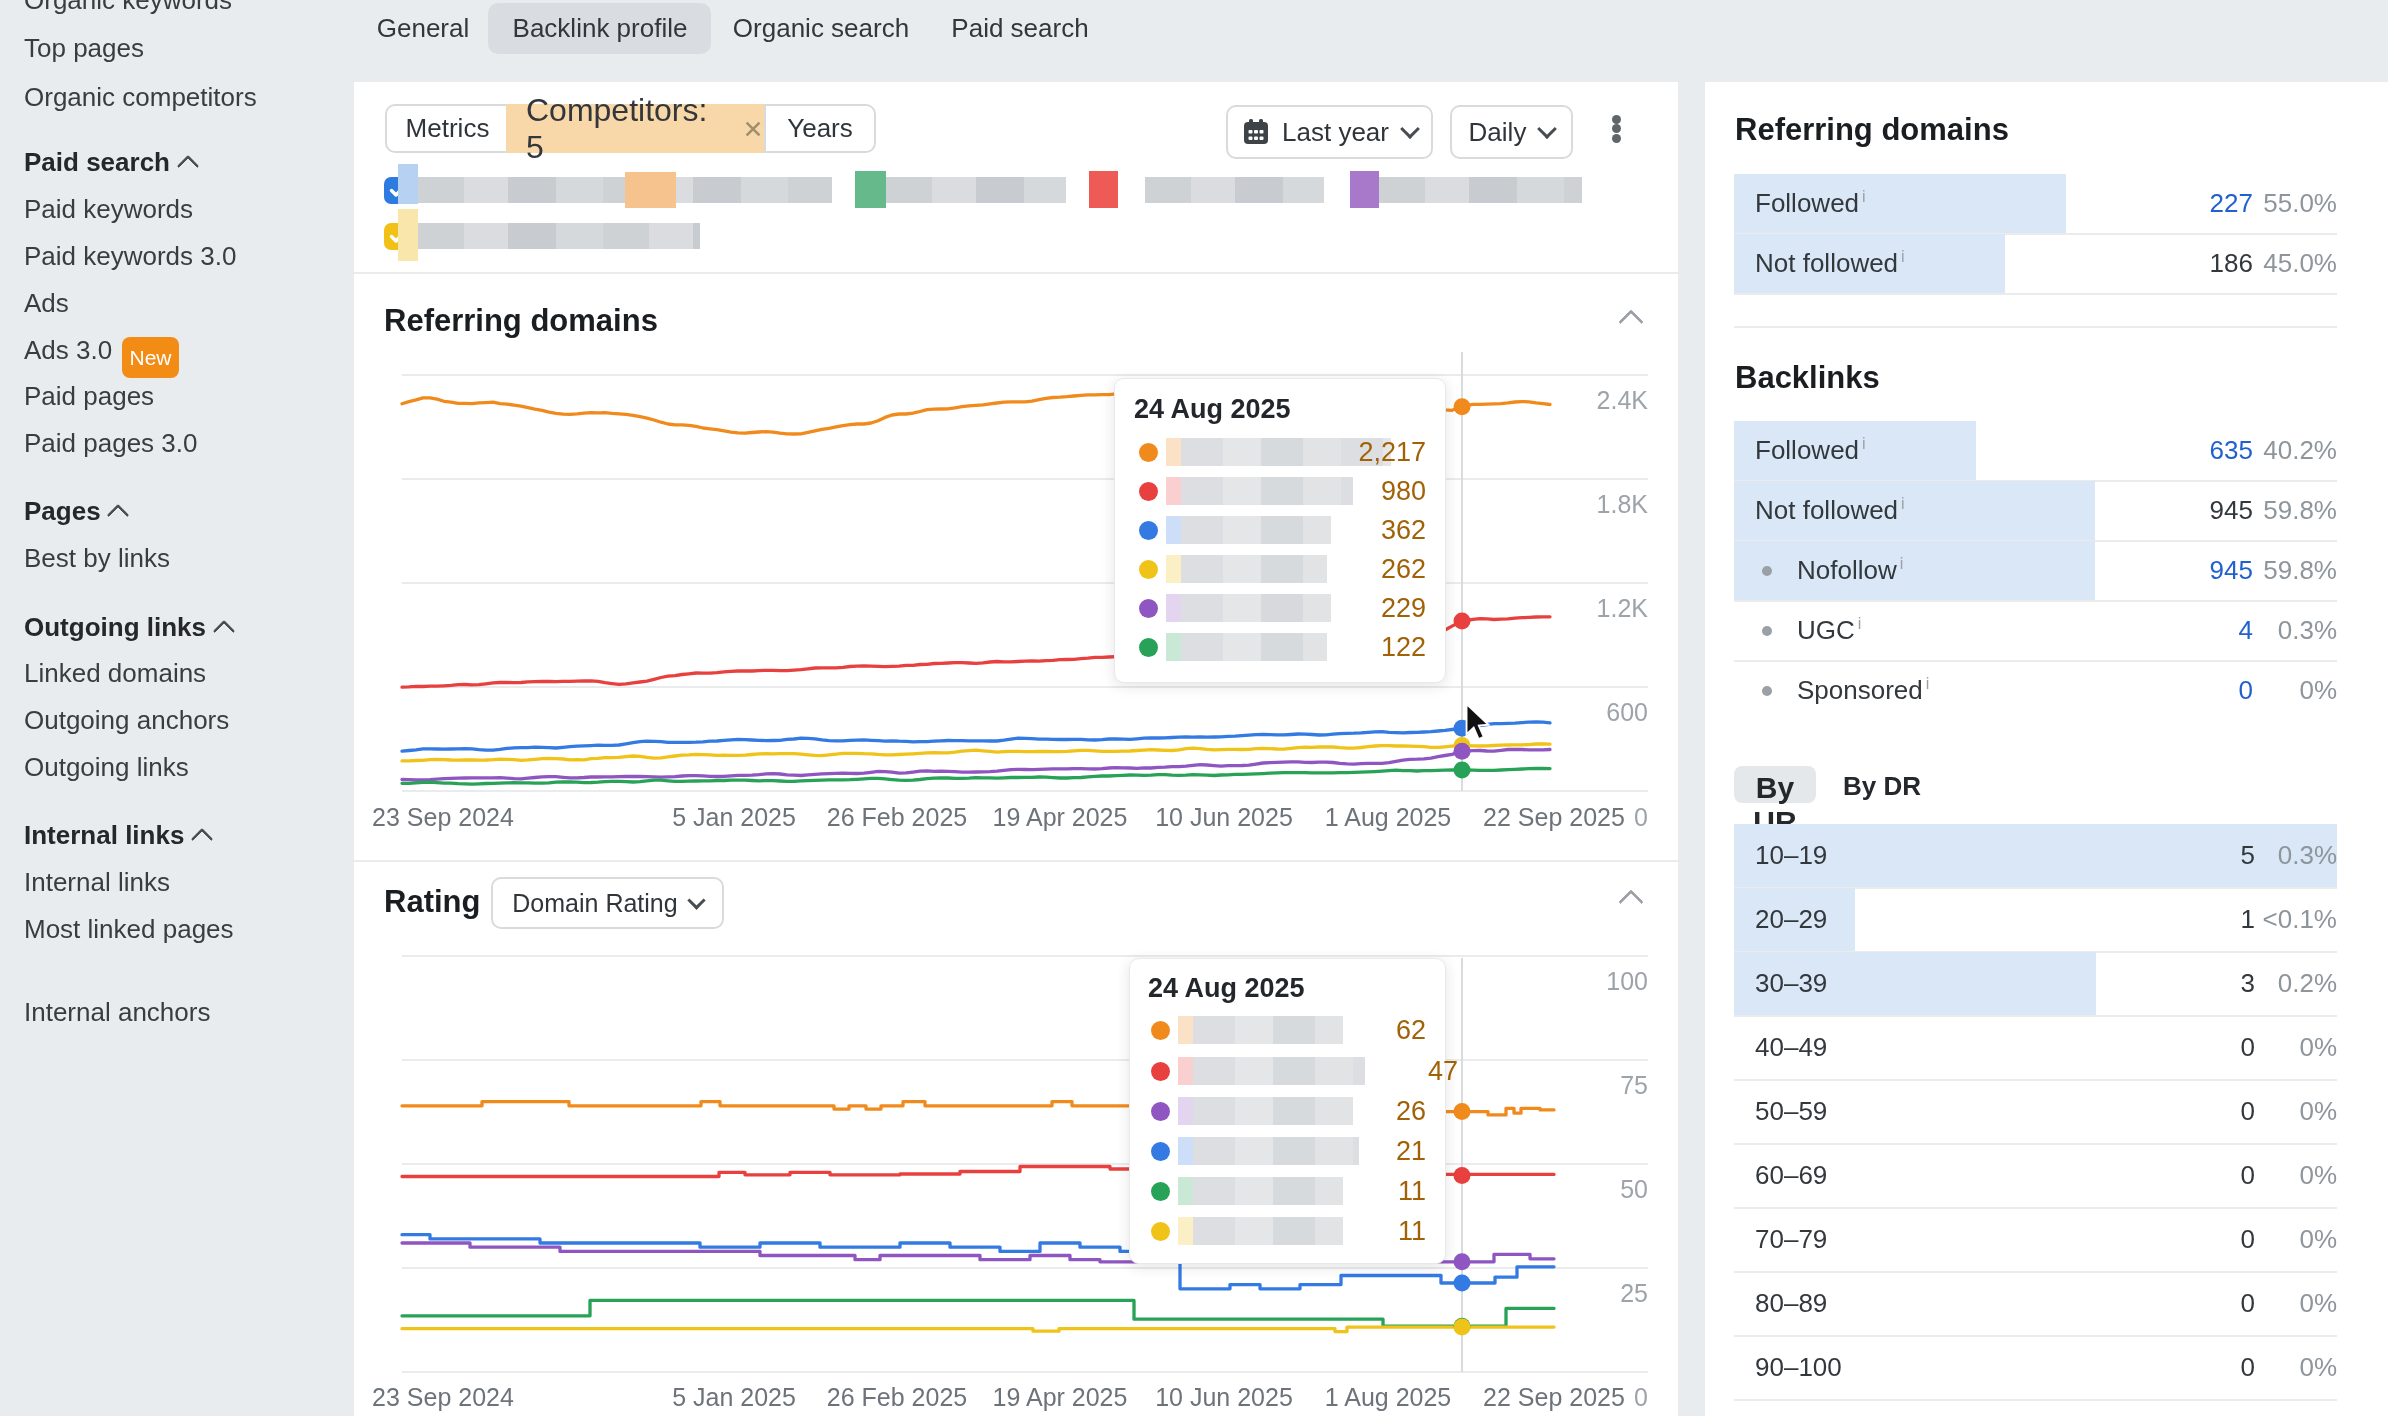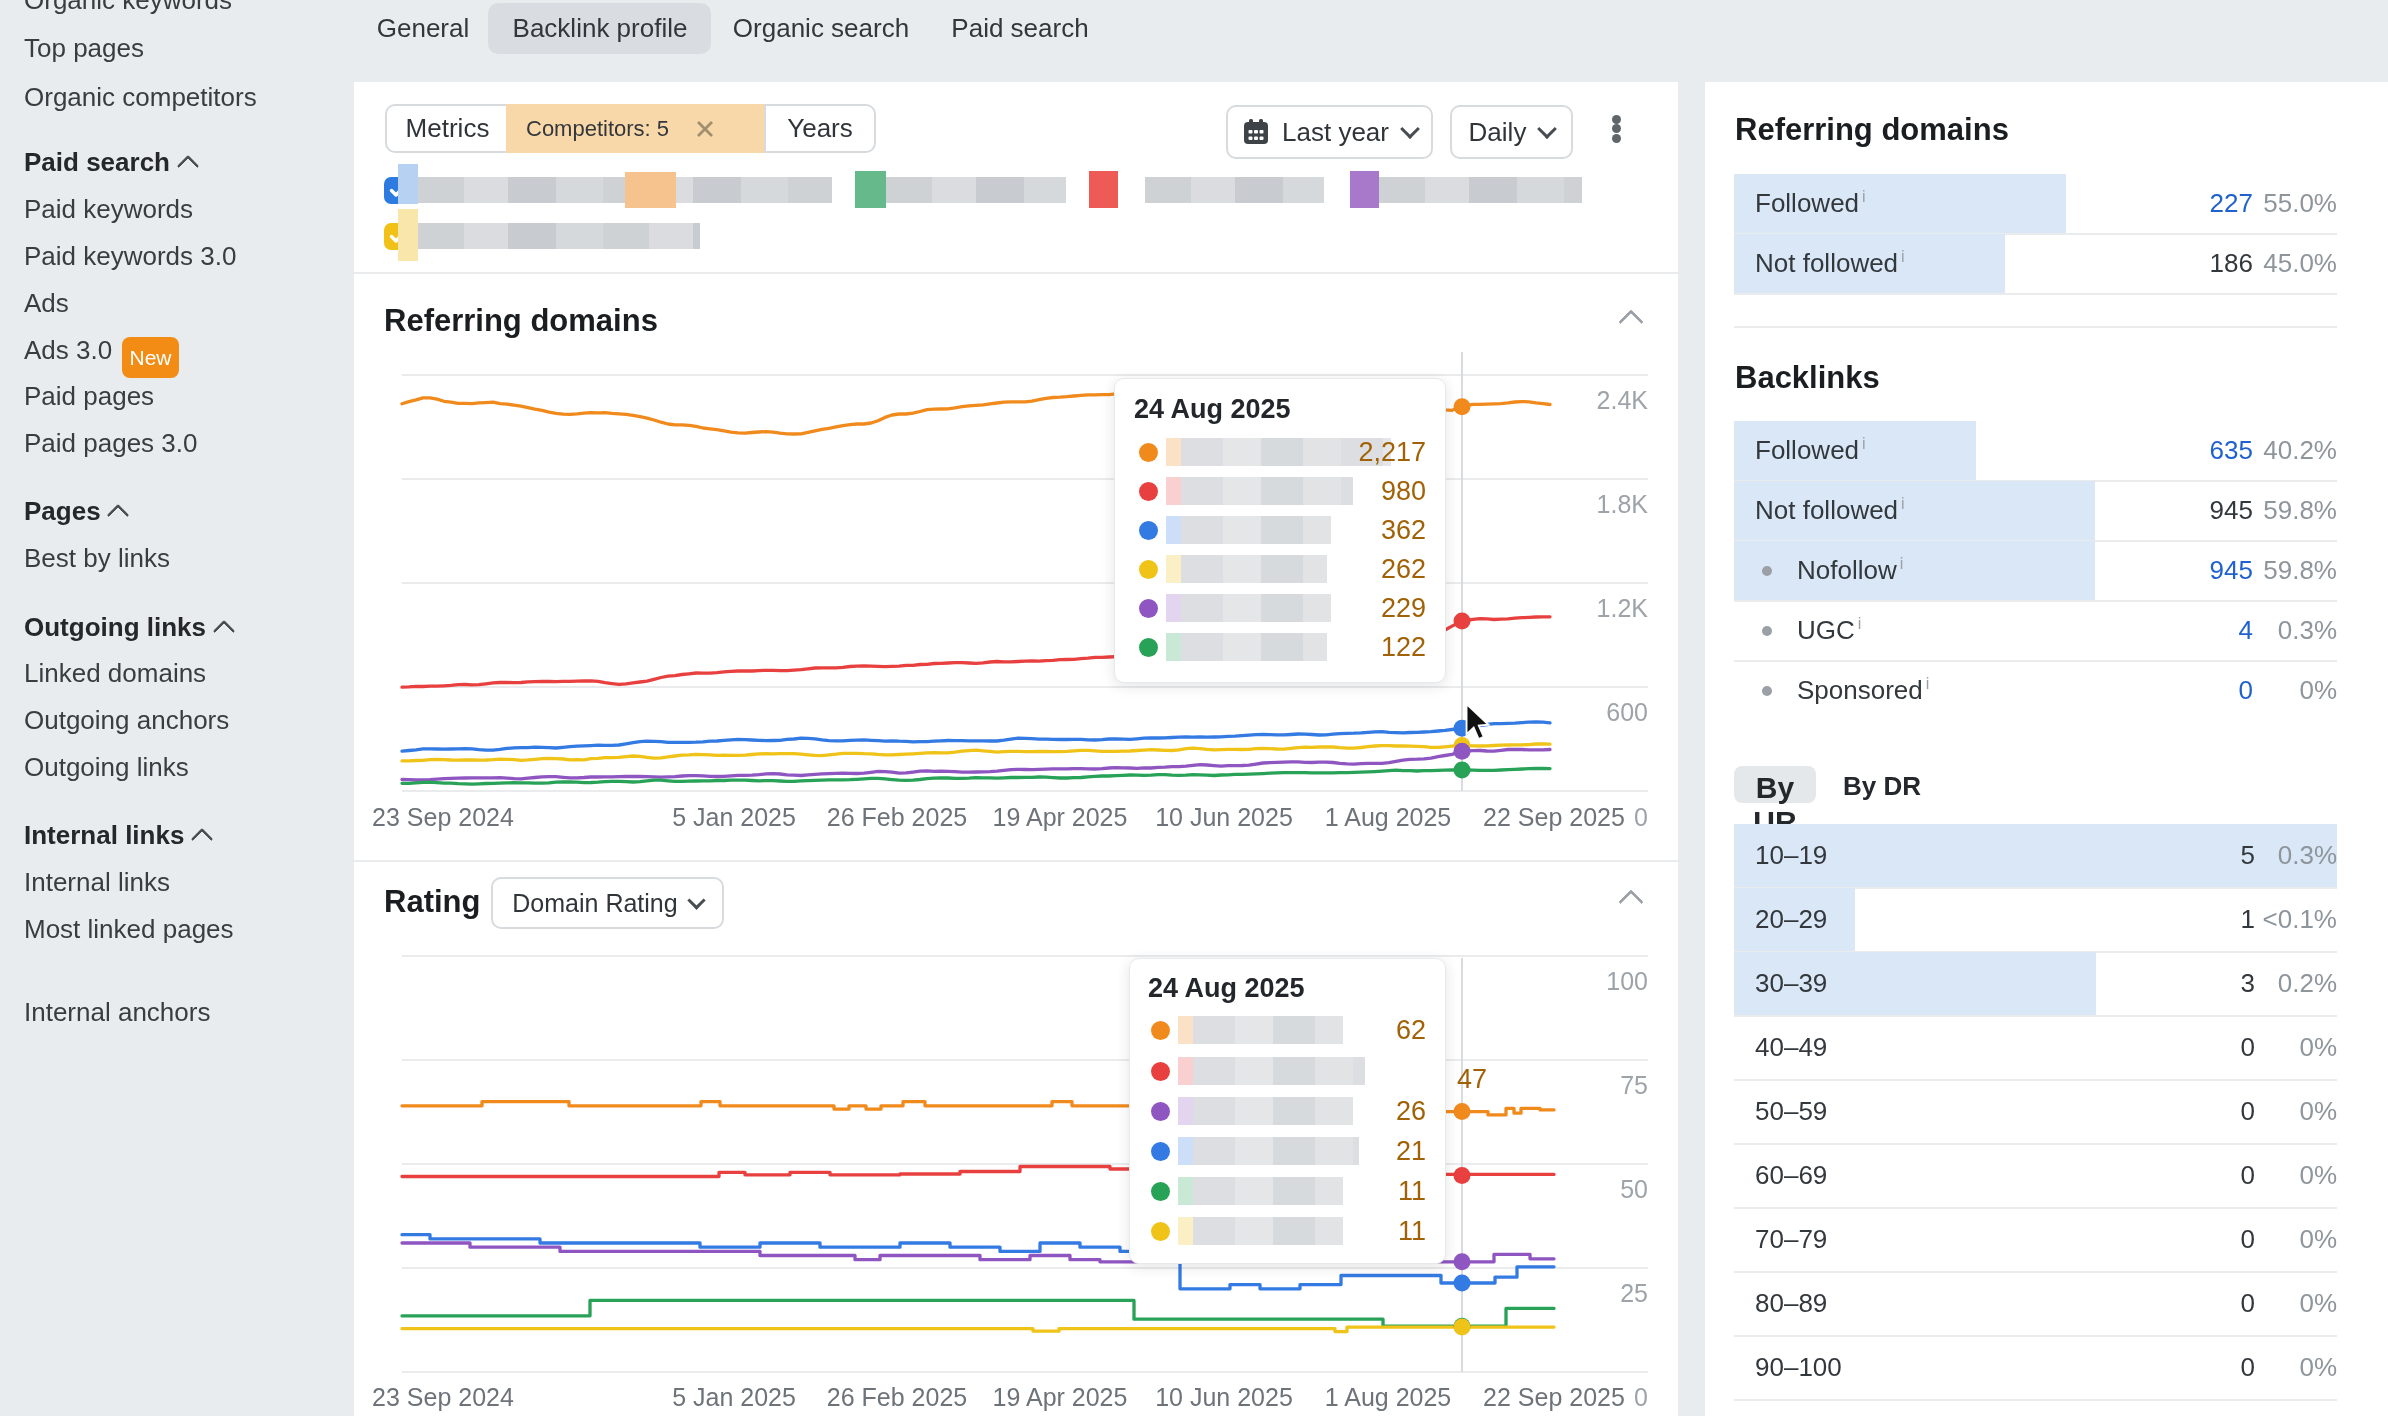--- a/index.html
+++ b/index.html
@@ -55,21 +55,21 @@
 <div class="navitem" style="top:997px;">Internal anchors</div>
 <div class="abs" style="left:122px;top:337px;width:57px;height:41px;background:#f28c15;border-radius:8px;color:#fff;font-size:21px;display:flex;align-items:center;justify-content:center;">New</div>
 <div class="abs" style="left:488px;top:3px;width:223px;height:51px;background:#d9dde1;border-radius:10px;"></div>
 <div class="abs" style="left:263px;top:13px;width:320px;text-align:center;font-size:26px;color:#33373c;">General</div>
 <div class="abs" style="left:440px;top:13px;width:320px;text-align:center;font-size:26px;color:#33373c;">Backlink profile</div>
 <div class="abs" style="left:661px;top:13px;width:320px;text-align:center;font-size:26px;color:#33373c;">Organic search</div>
 <div class="abs" style="left:860px;top:13px;width:320px;text-align:center;font-size:26px;color:#33373c;">Paid search</div>
 <div class="card" style="left:354px;top:82px;width:1324px;height:1334px;"></div>
 <div class="btn" style="left:385px;top:104px;width:121px;height:45px;border-radius:10px 0 0 10px;">Metrics</div>
 <div class="abs" style="left:506px;top:104px;width:258px;height:49px;background:#f8d8a9;display:flex;align-items:center;">
-    <span style="font-size:22px;color:#33373c;margin-left:20px;">Competitors: 5</span>
+    <span style="font-size:32px;color:#33373c;margin-left:20px;">Competitors: 5</span>
     <svg width="24" height="24" style="margin-left:24px;" viewBox="0 0 24 24">
       <path d="M5 5 L19 19 M19 5 L5 19" stroke="#a08f6f" stroke-width="2.8"></path>
     </svg>
   </div>
 <div class="btn" style="left:764px;top:104px;width:108px;height:45px;border-radius:0 10px 10px 0;">Years</div>
 <div class="btn" style="left:1226px;top:105px;width:203px;height:50px;">
     <svg width="28" height="28" viewBox="0 0 28 28" style="margin-right:12px;">
       <rect x="2" y="4" width="24" height="22" rx="4" fill="#3e4348"></rect>
       <rect x="7" y="1" width="4" height="6" rx="1.5" fill="#3e4348"></rect>
       <rect x="17" y="1" width="4" height="6" rx="1.5" fill="#3e4348"></rect>
@@ -211,21 +211,21 @@
 <div class="ttval" style="left:1296px;top:632px;">122</div>
 <div class="tt" style="left:1129px;top:958px;width:315px;height:304px;"></div>
 <div class="tttitle" style="left:1148px;top:973px;">24 Aug 2025</div>
 <div class="dot" style="left:1151px;top:1021px;width:19px;height:19px;background:#f18a1c;"></div>
 <div class="abs" style="left:1178px;top:1016px;width:15px;height:28px;background:#f18a1c;opacity:0.25;"></div>
 <div class="ttblur" style="left:1193px;top:1016px;width:150px;"></div>
 <div class="ttval" style="left:1296px;top:1015px;">62</div>
 <div class="dot" style="left:1151px;top:1062px;width:19px;height:19px;background:#e8403f;"></div>
 <div class="abs" style="left:1178px;top:1057px;width:15px;height:28px;background:#e8403f;opacity:0.25;"></div>
 <div class="ttblur" style="left:1193px;top:1057px;width:172px;"></div>
-<div class="ttval" style="left:1357px;top:1056px;margin-top:8px;">47</div>
+<div class="ttval" style="left:1328px;top:1056px;">47</div>
 <div class="dot" style="left:1151px;top:1102px;width:19px;height:19px;background:#8f56c2;"></div>
 <div class="abs" style="left:1178px;top:1097px;width:15px;height:28px;background:#8f56c2;opacity:0.25;"></div>
 <div class="ttblur" style="left:1193px;top:1097px;width:160px;"></div>
 <div class="ttval" style="left:1296px;top:1096px;">26</div>
 <div class="dot" style="left:1151px;top:1142px;width:19px;height:19px;background:#337ae2;"></div>
 <div class="abs" style="left:1178px;top:1137px;width:15px;height:28px;background:#337ae2;opacity:0.25;"></div>
 <div class="ttblur" style="left:1193px;top:1137px;width:166px;"></div>
 <div class="ttval" style="left:1296px;top:1136px;">21</div>
 <div class="dot" style="left:1151px;top:1182px;width:19px;height:19px;background:#27a257;"></div>
 <div class="abs" style="left:1178px;top:1177px;width:15px;height:28px;background:#27a257;opacity:0.25;"></div>

